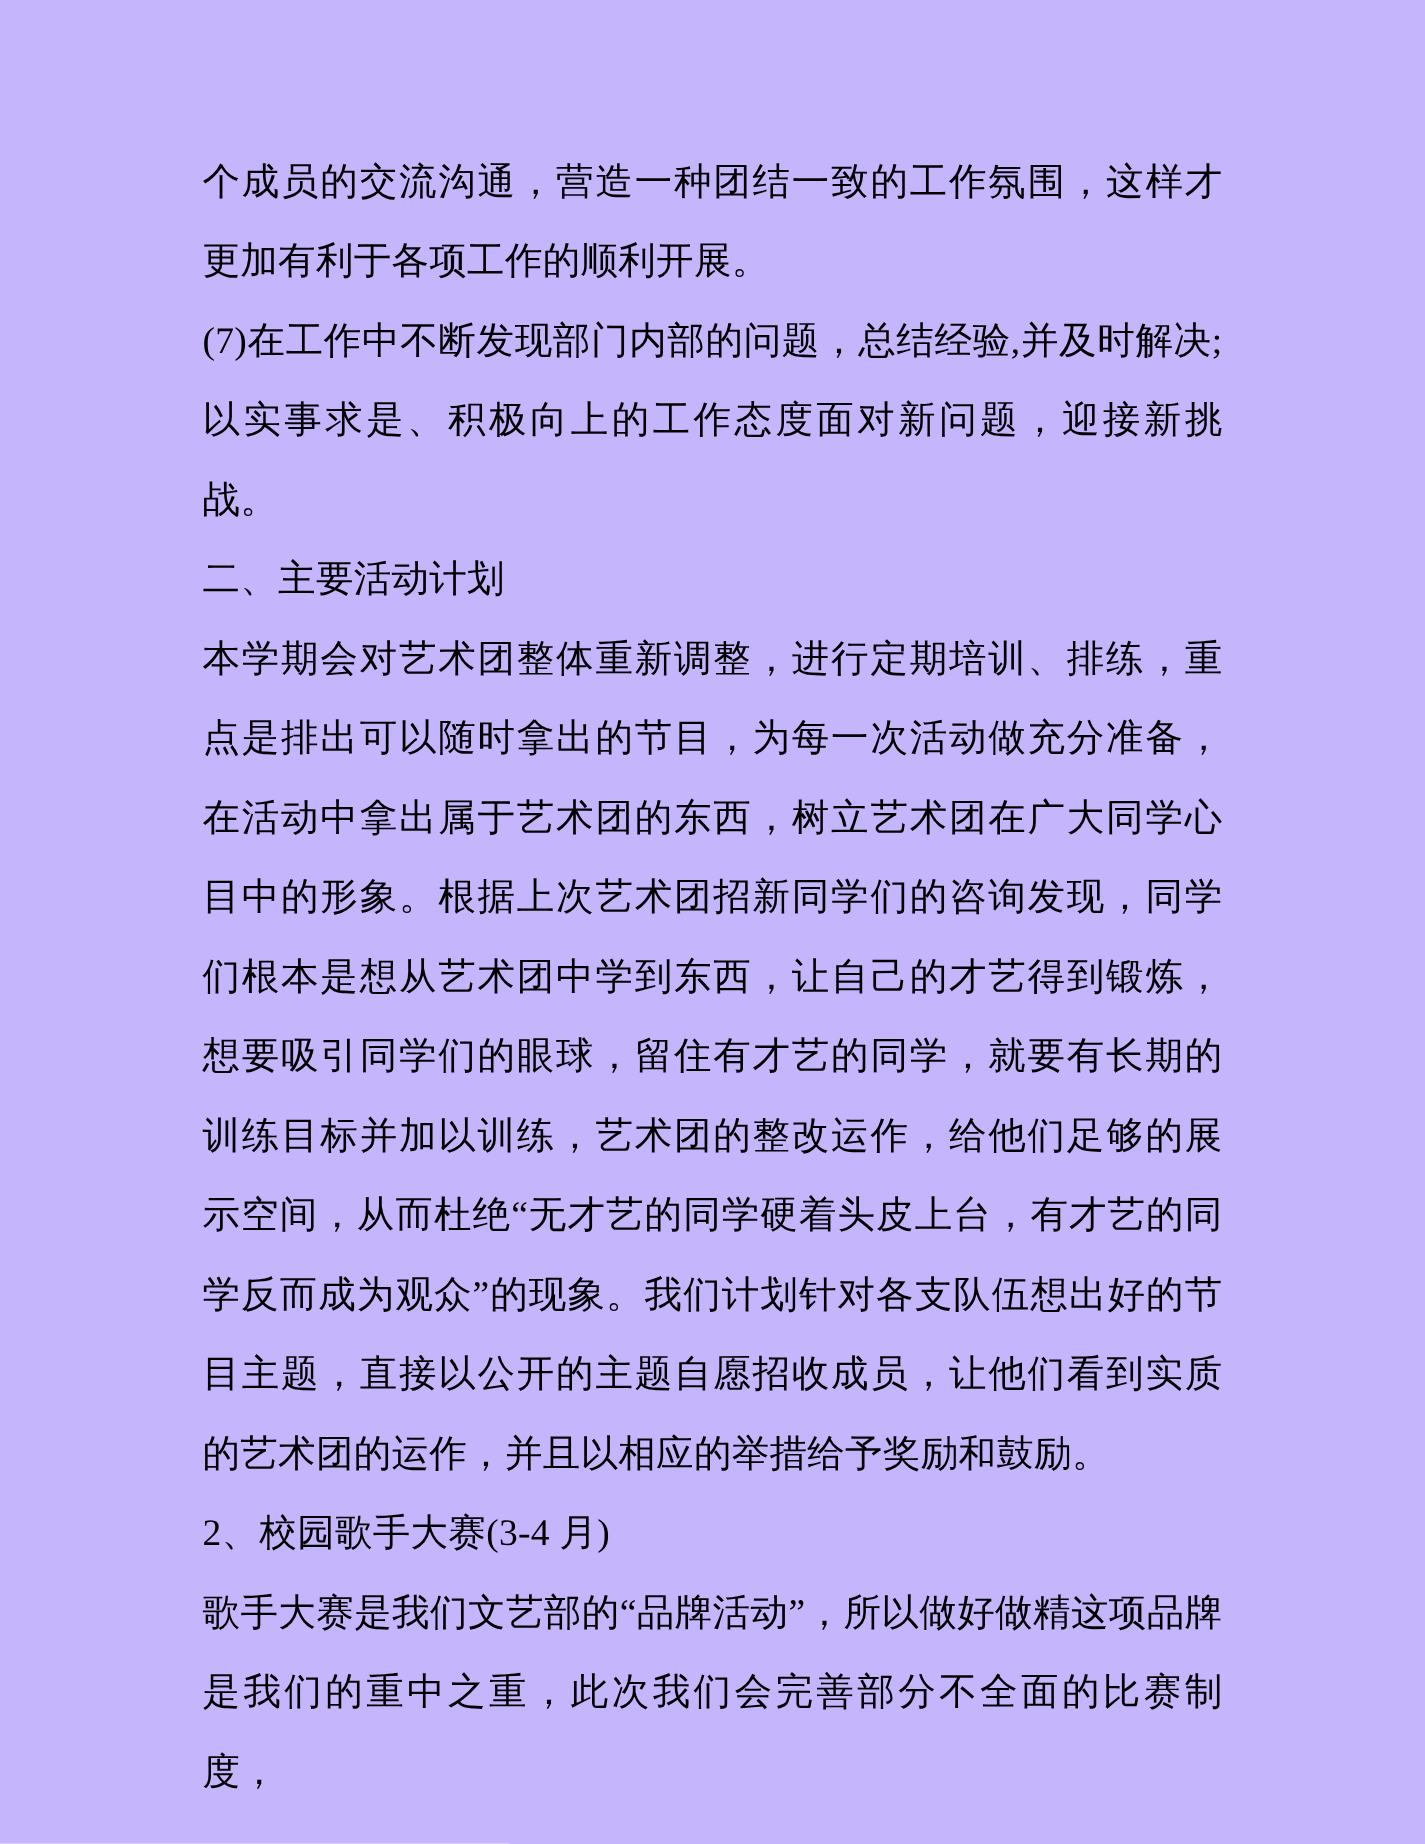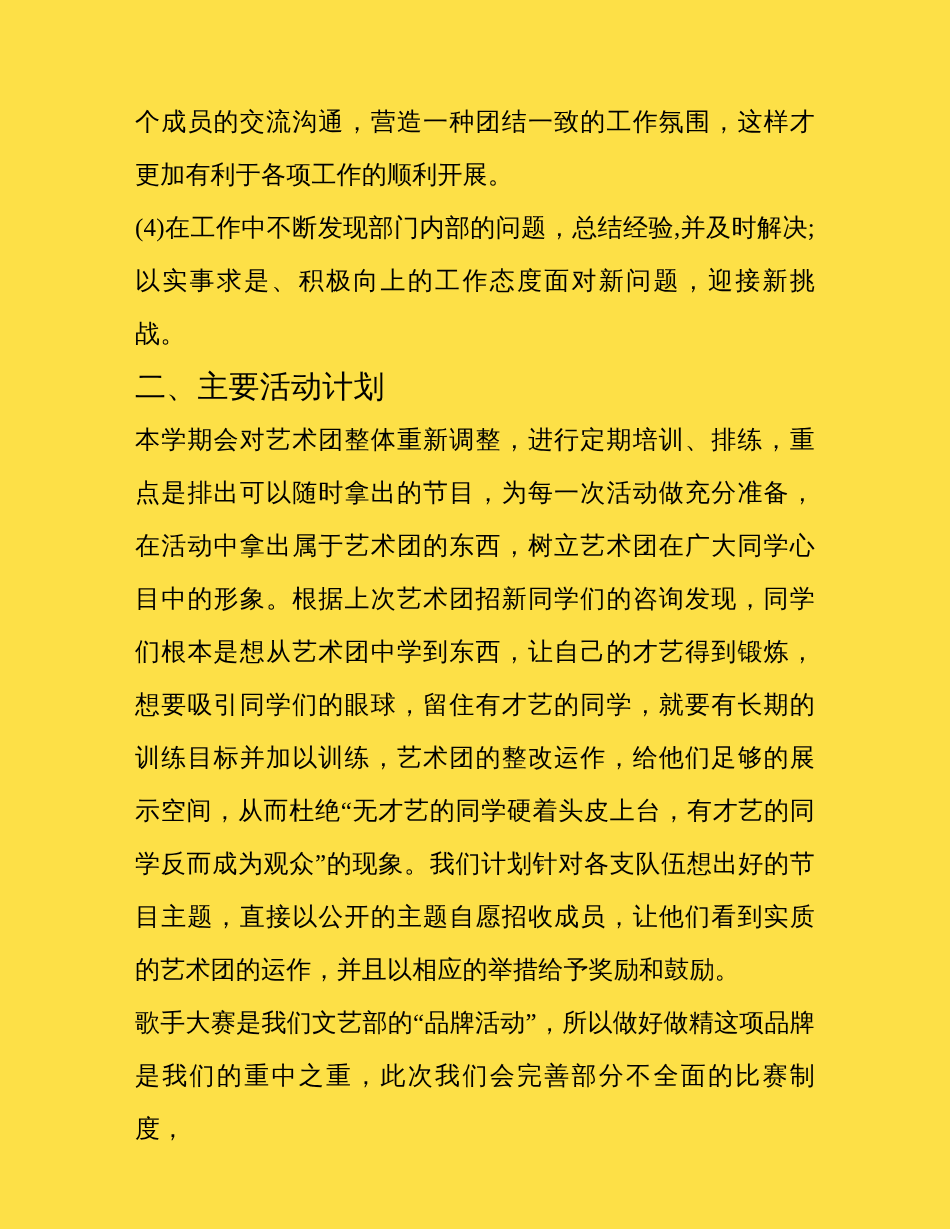--- a/index.html
+++ b/index.html
@@ -12,45 +12,46 @@
     height: 1229px;
     font-family: "Liberation Serif", "DejaVu Serif", serif;
     color: #000000;
     overflow: hidden;
   }
   .page {
     box-sizing: border-box;
     width: 950px;
     height: 1229px;
     padding: 95px 135px 0 135px;
-    background: #fde047;
+    background: #c4b5fd;
   }
   .doc-body {
     font-size: 25px;
     line-height: 53px;
     letter-spacing: 0.2px;
     text-align: justify;
     text-justify: inter-ideograph;
   }
   .para {
     margin: 0;
     text-indent: 0;
     word-break: break-all;
   }
   .heading {
     margin: 0;
     font-weight: normal;
-    font-size: 31px;
+    font-size: 25px;
     line-height: 53px;
   }
 </style>
 </head>
 <body>
 
 <div class="page">
   <div class="doc-body">
     <p class="para">个成员的交流沟通，营造一种团结一致的工作氛围，这样才更加有利于各项工作的顺利开展。</p>
-    <p class="para">(4)在工作中不断发现部门内部的问题，总结经验,并及时解决;以实事求是、积极向上的工作态度面对新问题，迎接新挑战。</p>
+    <p class="para">(7)在工作中不断发现部门内部的问题，总结经验,并及时解决;以实事求是、积极向上的工作态度面对新问题，迎接新挑战。</p>
     <p class="heading">二、主要活动计划</p>
     <p class="para">本学期会对艺术团整体重新调整，进行定期培训、排练，重点是排出可以随时拿出的节目，为每一次活动做充分准备，在活动中拿出属于艺术团的东西，树立艺术团在广大同学心目中的形象。根据上次艺术团招新同学们的咨询发现，同学们根本是想从艺术团中学到东西，让自己的才艺得到锻炼，想要吸引同学们的眼球，留住有才艺的同学，就要有长期的训练目标并加以训练，艺术团的整改运作，给他们足够的展示空间，从而杜绝“无才艺的同学硬着头皮上台，有才艺的同学反而成为观众”的现象。我们计划针对各支队伍想出好的节目主题，直接以公开的主题自愿招收成员，让他们看到实质的艺术团的运作，并且以相应的举措给予奖励和鼓励。</p>
+    <p class="heading">2、校园歌手大赛(3-4 月)</p>
     <p class="para">歌手大赛是我们文艺部的“品牌活动”，所以做好做精这项品牌是我们的重中之重，此次我们会完善部分不全面的比赛制度，</p>
   </div>
 </div>
 
 </body></html>

